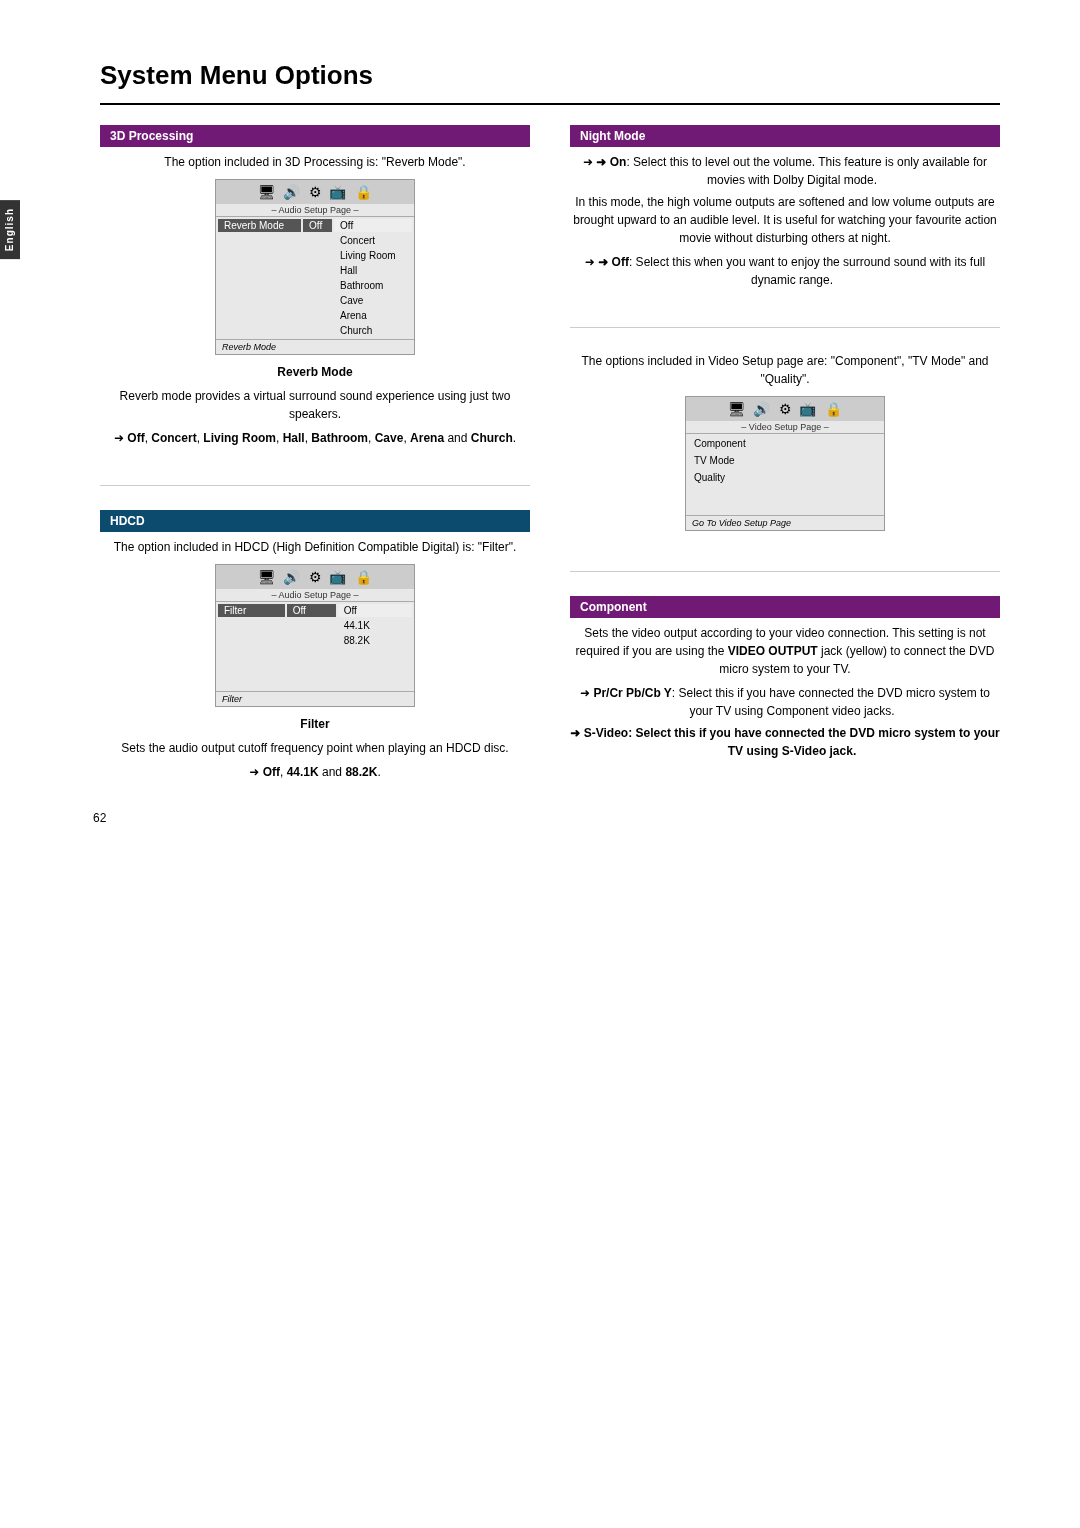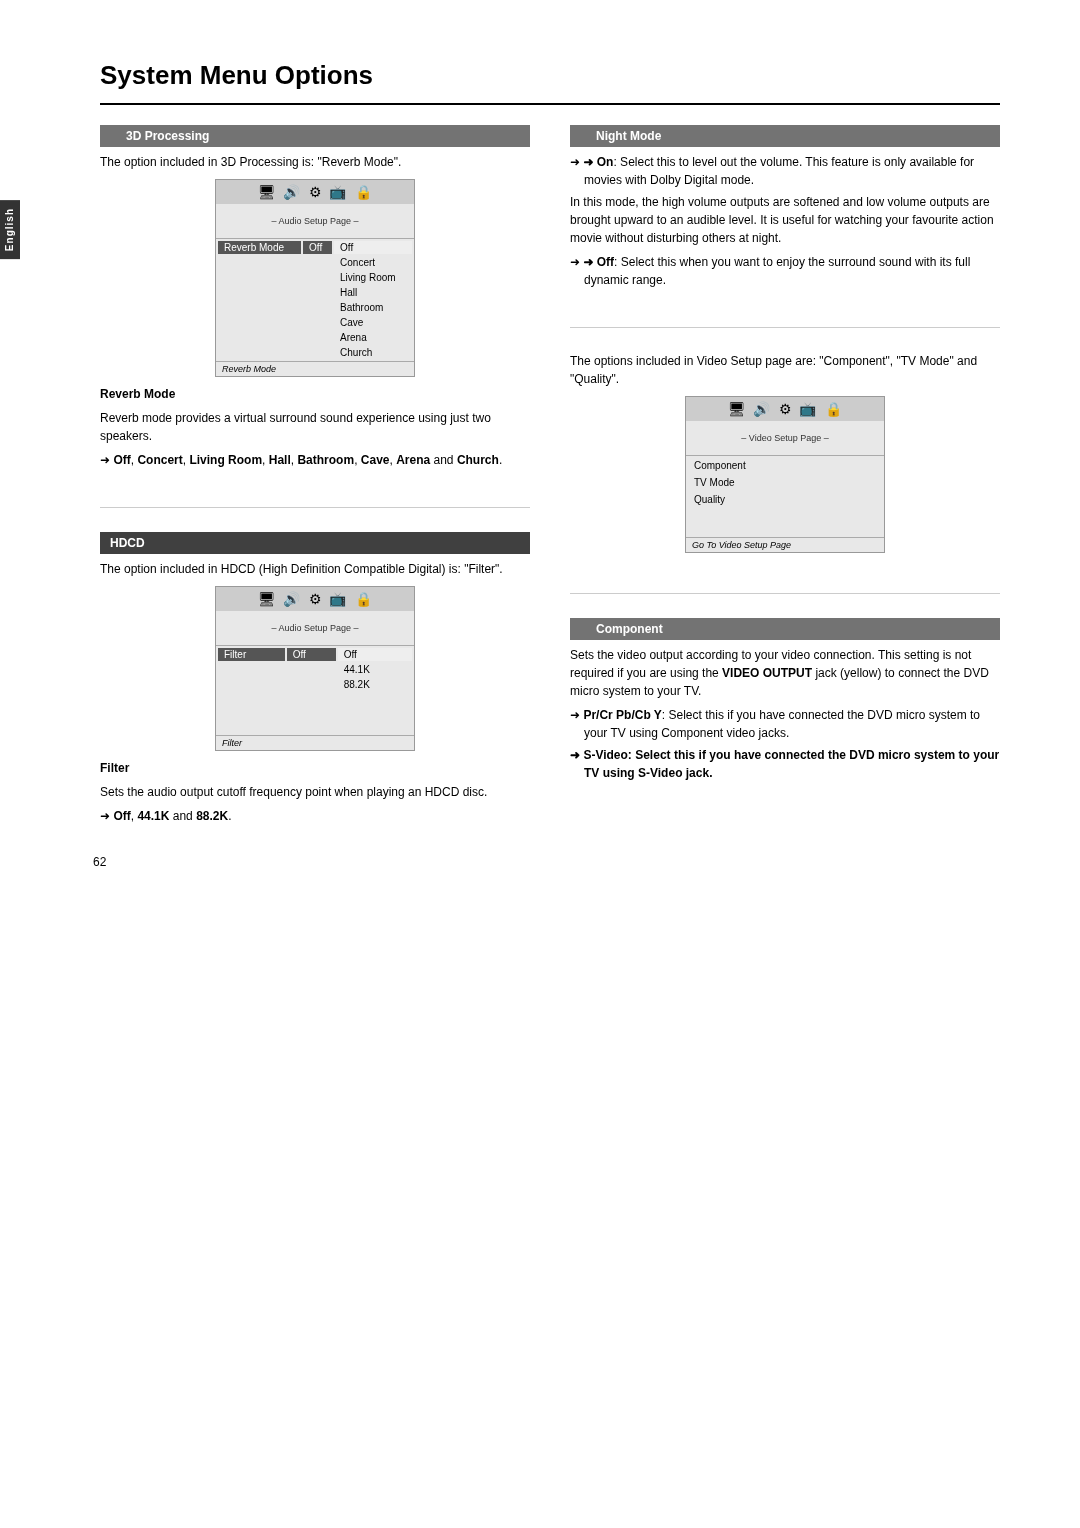--- a/index.html
+++ b/index.html
@@ -41,42 +41,43 @@
       display: grid;
       grid-template-columns: 1fr 1fr;
       gap: 0 40px;
     }
     .left-col, .right-col {
       display: flex;
       flex-direction: column;
       gap: 16px;
     }
     .section-header {
-      background: #737373;
-      color: #fff;
-      font-size: 12px;
-      font-weight: bold;
-      padding: 4px 26px;
-      margin-bottom: 6px;
-    }
-    .section-header-dark {
-      background: #404040;
+      background: #701a75;
       color: #fff;
       font-size: 12px;
       font-weight: bold;
       padding: 4px 10px;
       margin-bottom: 6px;
     }
+    .section-header-dark {
+      background: #0c4a6e;
+      color: #fff;
+      font-size: 12px;
+      font-weight: bold;
+      padding: 4px 10px;
+      margin-bottom: 6px;
+    }
     .section-block {
       margin-bottom: 8px;
     }
     .section-block p {
       font-size: 12px;
       line-height: 1.5;
       margin-bottom: 6px;
+      text-align: center;
     }
     .sub-heading {
       font-weight: bold;
       font-size: 12px;
       margin: 8px 0 4px 0;
     }
     
     .osd-box {
       border: 1px solid #999;
       background: #e8e8e8;
@@ -91,21 +92,21 @@
       background: #ccc;
       justify-content: center;
     }
     .osd-icon {
       font-size: 14px;
     }
     .osd-label {
       text-align: center;
       font-size: 9px;
       color: #333;
-      padding: 12px;
+      padding: 1px;
       border-bottom: 1px solid #aaa;
     }
     .osd-table {
       width: 100%;
       font-size: 10px;
     }
     .osd-table td {
       padding: 1px 6px;
       white-space: nowrap;
     }

